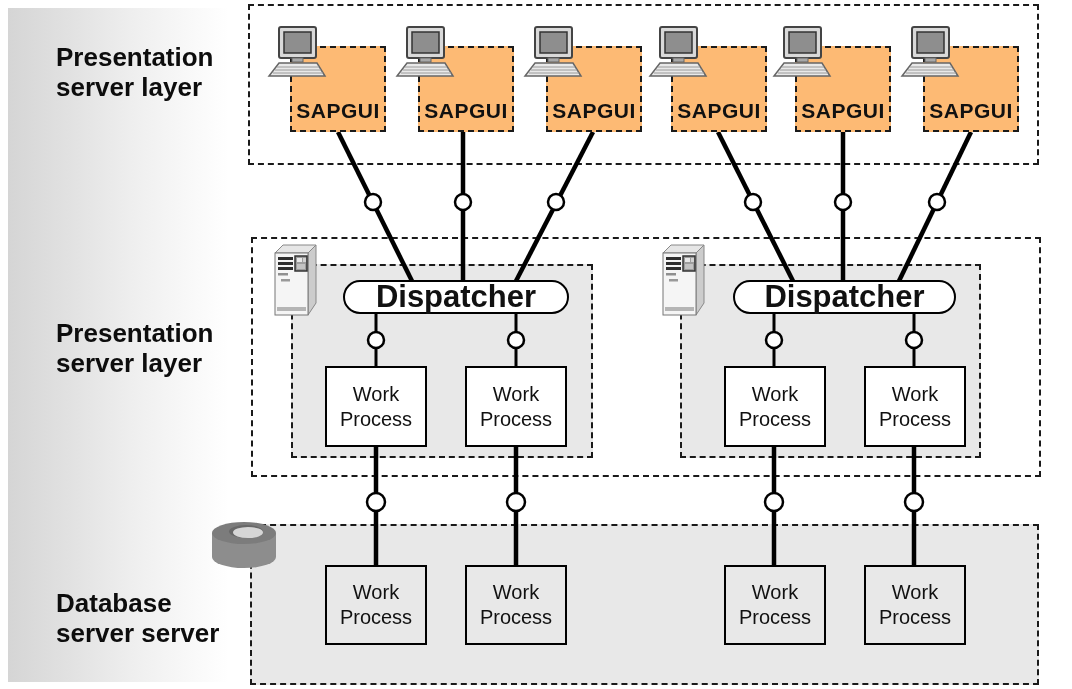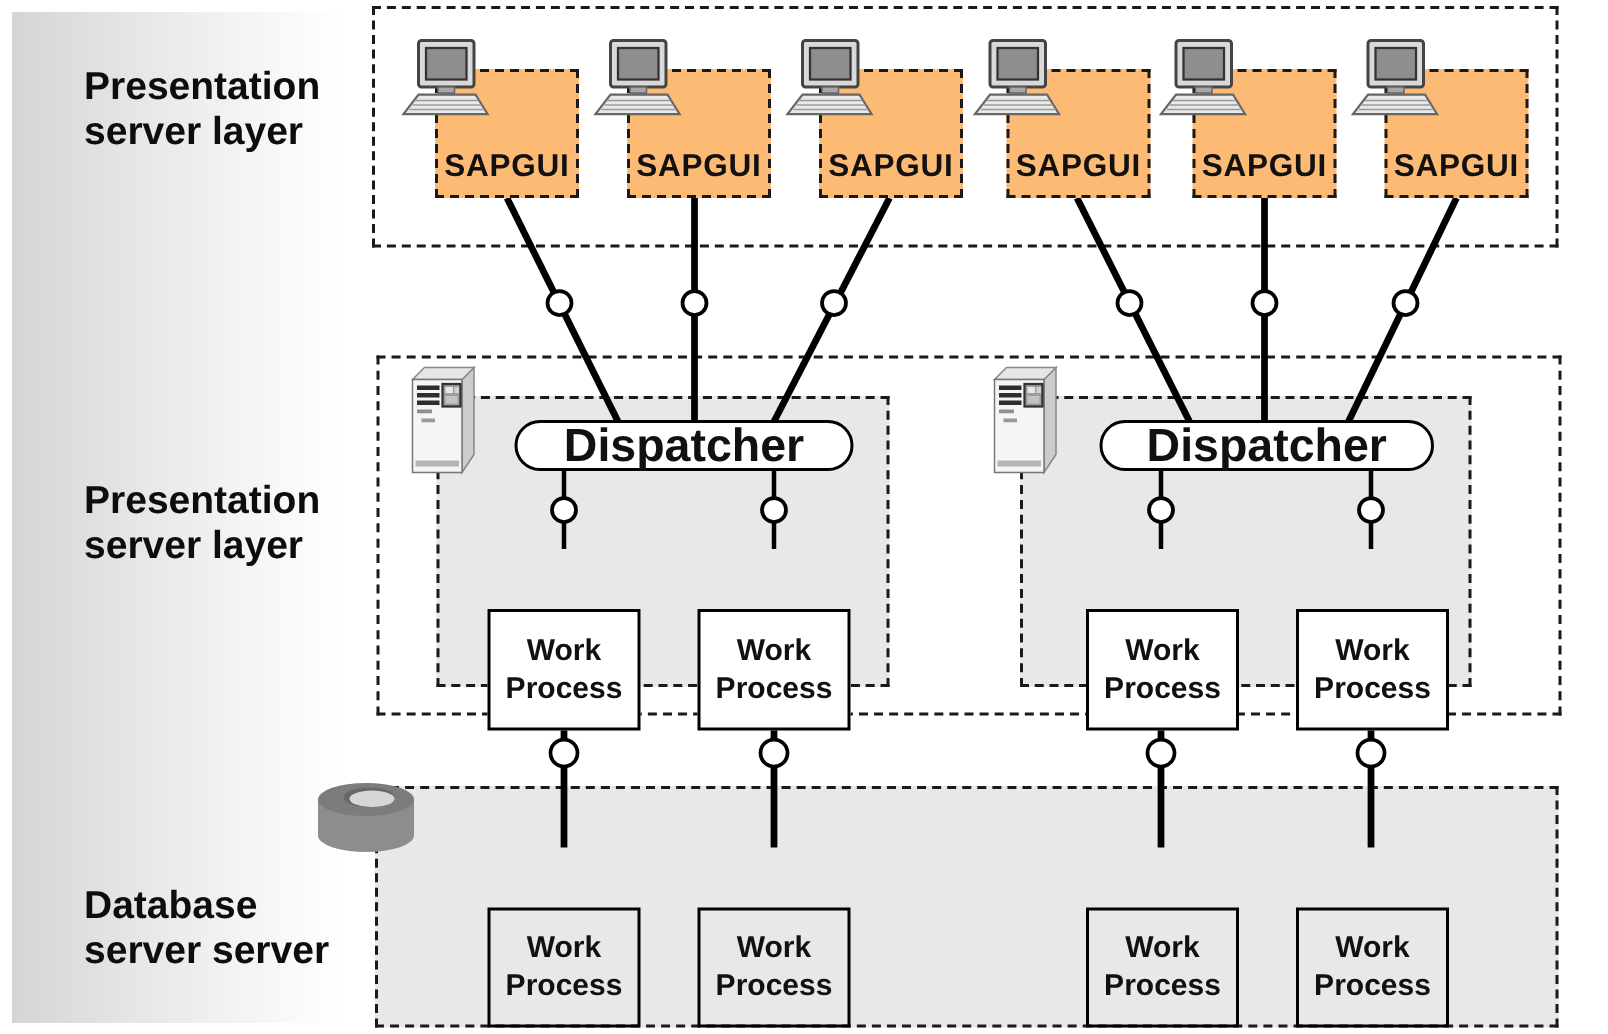--- a/index.html
+++ b/index.html
@@ -39,21 +39,21 @@
     font-size:21px;font-weight:bold;padding-bottom:7px;letter-spacing:0.5px;
   }
   .dispatcher{
     border:2px solid #000;border-radius:18px;background:#ffffff;z-index:3;
     display:flex;align-items:center;justify-content:center;
     font-size:31px;font-weight:bold;
   }
   .wp-box{
     border:2px solid #000;z-index:3;
     display:flex;align-items:center;justify-content:center;
-    text-align:center;font-size:20px;line-height:25px;font-weight:bold;margin-top:40px;
+    text-align:center;font-size:20px;line-height:25px;font-weight:normal;
   }
   .wp-white{background:#ffffff;}
   .wp-clear{background:transparent;}
 
   .icon{z-index:4;}
 </style>
 </head>
 <body>
 
 <svg width="0" height="0" style="position:absolute" aria-hidden="true">

